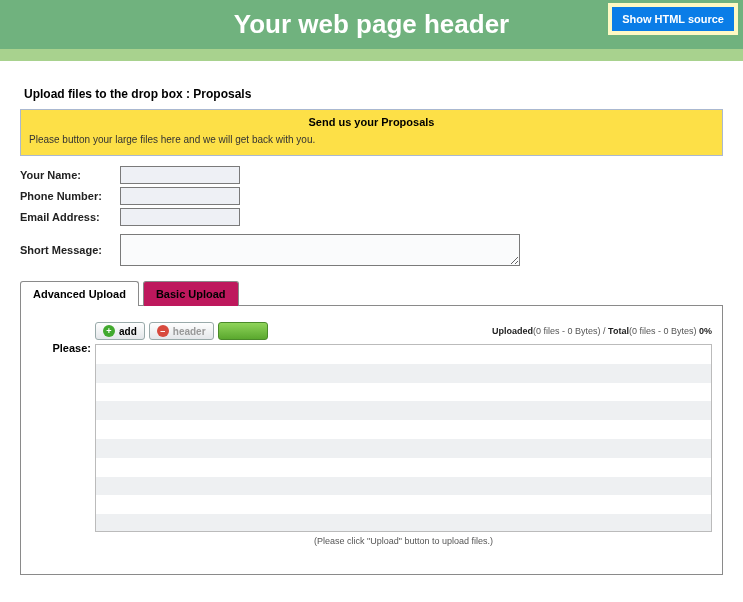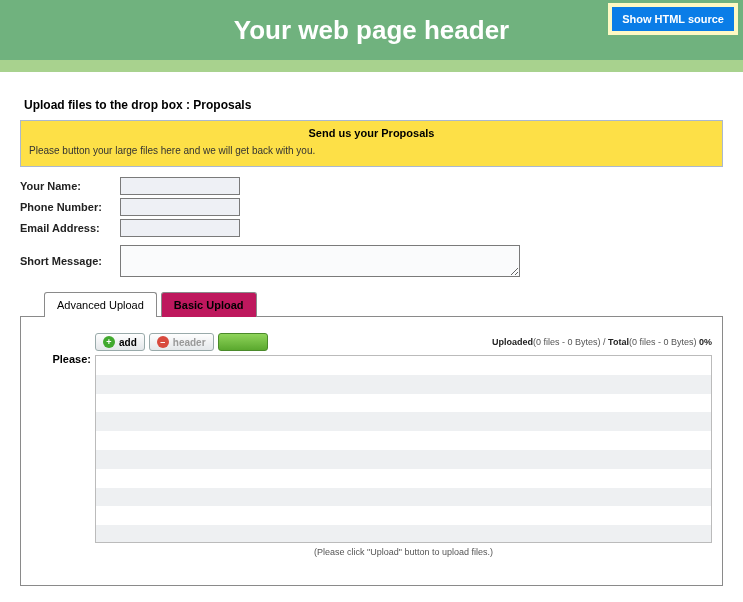--- a/index.html
+++ b/index.html
@@ -1,33 +1,33 @@
 <!DOCTYPE html>
 <html><head>
 <meta charset="utf-8">
 <style>
 * { box-sizing: border-box; margin: 0; padding: 0; }
 body { font-family: Verdana, Arial, sans-serif; font-size: 11px; background: #fff; color: #000; }
 .wrap { width: 743px; }
-.header-band { background: #70b27e; height: 60px; position: relative; display:flex; align-items:center; justify-content:center; }
+.header-band { background: #70b27e; height: 49px; position: relative; display:flex; align-items:center; justify-content:center; }
 .header-title { color: #fff; font-weight: bold; font-size: 26px; font-family: Verdana, sans-serif; }
 .show-src { position: absolute; top: 3px; right: 5px; background: #0a7de7; color:#fff; border:4px solid #fef9c3; padding: 6px 10px; font-size:11px; font-weight:bold; cursor:pointer; }
 .band2 { background: #a8d28e; height: 12px; }
 .content { padding: 12px 20px 20px 20px; }
 .section-head { font-size: 12px; font-weight: bold; padding: 14px 4px 8px 4px; }
 .infobox { border: 1px solid #aab8d0; background: #fde047; padding: 6px 8px 10px 8px; margin-bottom: 10px; }
 .infobox-title { text-align: center; font-weight: bold; font-size: 11px; padding-bottom: 6px; }
 .infobox-msg { font-size: 10px; color: #333; }
 .form-row { display: flex; align-items: center; margin: 3px 0; font-size:11px; }
 .form-row label { width: 100px; font-weight: bold; font-size: 11px; color:#222; }
 .form-row input[type=text] { width: 120px; height: 18px; border:1px solid #7a7a7a; background:#eef0f5; font-size:11px; padding:1px 2px; }
 .form-row textarea { width: 400px; height: 32px; border:1px solid #7a7a7a; background:#fafbfc; font-size:11px; padding:2px; resize: both; }
 .tabs { margin-top: 14px; display:flex; align-items:flex-end; }
 .tab { border:1px solid #8a8a8a; border-bottom:none; padding: 6px 12px; font-size:11px; background:#be185d; cursor:pointer; margin-right:4px; border-top-left-radius:3px; border-top-right-radius:3px; position:relative; top:1px;font-weight:bold; }
-.tab.active { background:#fff; font-weight:normal; z-index:2;margin-left:24px; }
+.tab.active { background:#fff; font-weight:bold; z-index:2; }
 .tabpanel { border:1px solid #8a8a8a; padding: 16px 10px 18px 10px; min-height:270px; }
 .panel-row { display:flex; }
 .files-label { width: 64px; font-weight:bold; font-size:11px; padding-top: 20px; text-align:right; padding-right:4px; }
 .panel-main { flex:1; }
 .toolbar { display:flex; align-items:center; justify-content:space-between; margin-bottom:4px; }
 .toolbar-left { display:flex; gap:4px; }
 .btn { display:inline-flex; align-items:center; gap:4px; border:1px solid #9aa; background: linear-gradient(#fefefe,#e4e7ea); border-radius:3px; padding:2px 7px; font-size:10px; cursor:pointer; font-weight:bold; }
 .btn.disabled { color:#999; cursor:default; }
 .btn-icon { width:12px; height:12px; border-radius:50%; display:inline-flex; align-items:center; justify-content:center; font-size:9px; color:#fff; }
 .btn-icon.add { background:#41a92e; }

